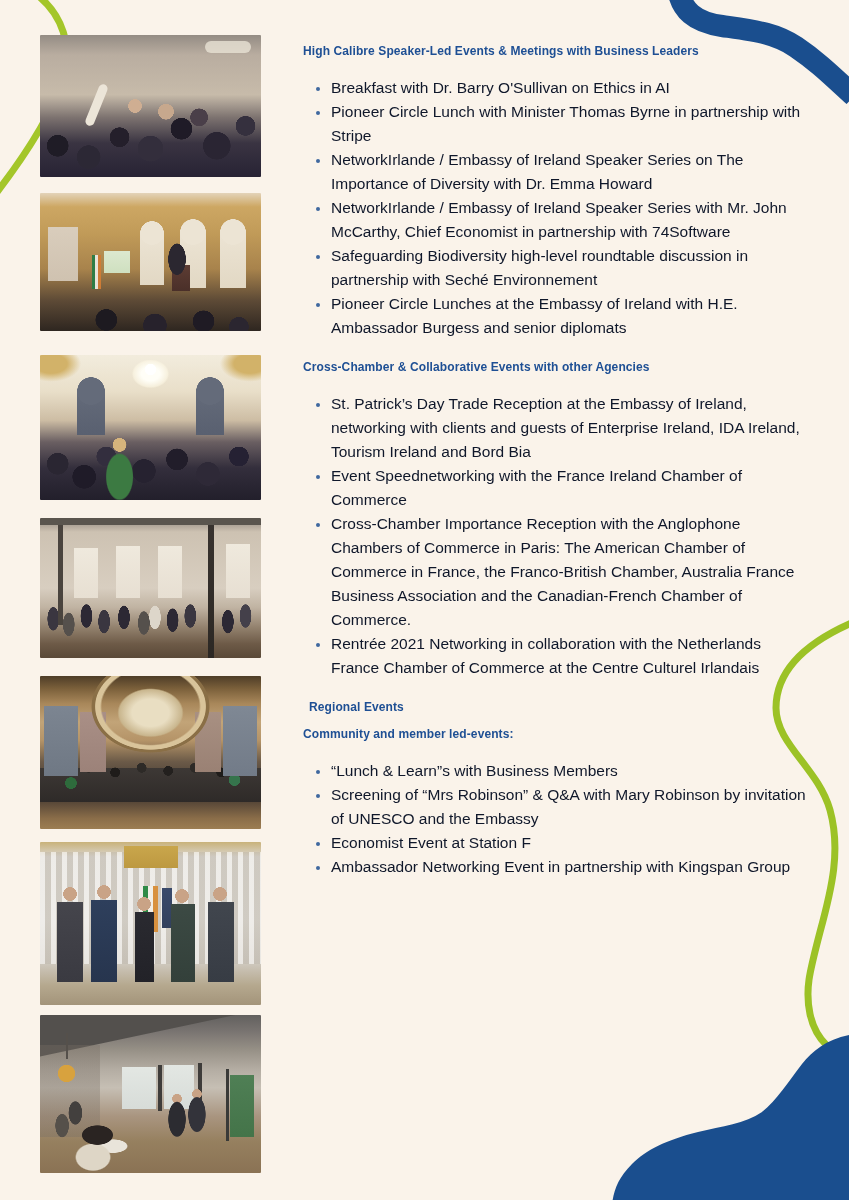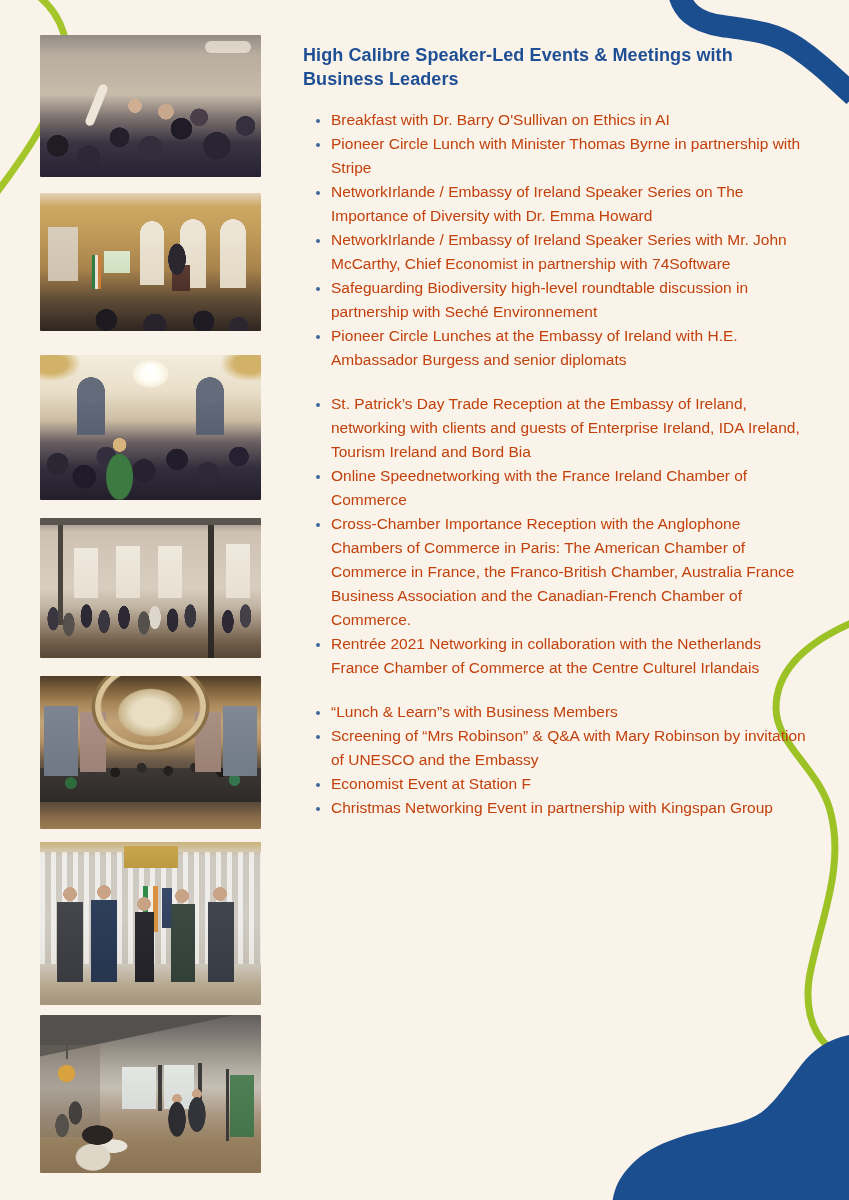--- a/index.html
+++ b/index.html
@@ -7,26 +7,26 @@
     position:relative;width:849px;height:1200px;margin:0 auto;
     background:#faf3ea;overflow:hidden;
     font-family:"Liberation Sans",sans-serif;
   }
   
   .deco{position:absolute;left:0;top:0;width:849px;height:1200px;pointer-events:none;}
 
   
   .content{position:absolute;left:303px;top:44px;width:507px;}
   .sec-title{
-    margin:0 0 11px;font-size:18px;line-height:1.33;font-weight:bold;
+    margin:0 0 11px;font-size:12px;line-height:1.33;font-weight:bold;
     color:#1e4f94;letter-spacing:.1px;
   }
   .events{
     margin:16px 0 20px;padding:0 0 0 28px;list-style:disc outside;
-    color:#c2410c;font-size:15.5px;line-height:24px;
+    color:#0f172a;font-size:15.5px;line-height:24px;
   }
   .events li::marker{color:#3f689f;font-size:13px;}
   .section.indent-sm{padding-left:6px;}
   .section:last-child .events{margin-bottom:0;}
 
   
   .photo{position:absolute;left:40px;width:221px;overflow:hidden;border-radius:1px;}
 
   
   .p1{top:35px;height:142px;background:
@@ -204,34 +204,37 @@
         <li>Breakfast with Dr. Barry O'Sullivan on Ethics in AI</li>
         <li>Pioneer Circle Lunch with Minister Thomas Byrne in partnership with Stripe</li>
         <li>NetworkIrlande / Embassy of Ireland Speaker Series on The Importance of Diversity with Dr. Emma Howard</li>
         <li>NetworkIrlande / Embassy of Ireland Speaker Series with Mr. John McCarthy, Chief Economist in partnership with 74Software</li>
         <li>Safeguarding Biodiversity high-level roundtable discussion in partnership with Seché Environnement</li>
         <li>Pioneer Circle Lunches at the Embassy of Ireland with H.E. Ambassador Burgess and senior diplomats</li>
       </ul>
     </div>
 
     <div class="section">
+      <h2 class="sec-title">Cross-Chamber &amp; Collaborative  Events with other Agencies</h2>
       <ul class="events">
         <li>St. Patrick’s Day Trade Reception at the Embassy of Ireland, networking with clients and guests of Enterprise Ireland, IDA Ireland, Tourism Ireland and Bord Bia</li>
-        <li>Online Speednetworking with the France Ireland Chamber of Commerce</li>
+        <li>Event Speednetworking with the France Ireland Chamber of Commerce</li>
         <li>Cross-Chamber Importance Reception with the Anglophone Chambers of Commerce in Paris: The American Chamber of Commerce in France, the Franco-British Chamber, Australia France Business Association and the Canadian-French Chamber of Commerce.</li>
         <li>Rentrée 2021 Networking in collaboration with the Netherlands France Chamber of Commerce at the Centre Culturel Irlandais</li>
       </ul>
     </div>
 
     <div class="section indent-sm">
+      <h2 class="sec-title">Regional Events</h2>
     </div>
 
     <div class="section">
+      <h2 class="sec-title">Community and member led-events:</h2>
       <ul class="events">
         <li>“Lunch &amp; Learn”s with Business Members</li>
         <li>Screening of “Mrs Robinson” &amp; Q&amp;A with Mary Robinson by invitation of UNESCO and the Embassy</li>
         <li>Economist Event at Station F</li>
-        <li>Christmas Networking Event in partnership with Kingspan Group</li>
+        <li>Ambassador Networking Event in partnership with Kingspan Group</li>
       </ul>
     </div>
 
   </div>
 </div>
 
 </body></html>

